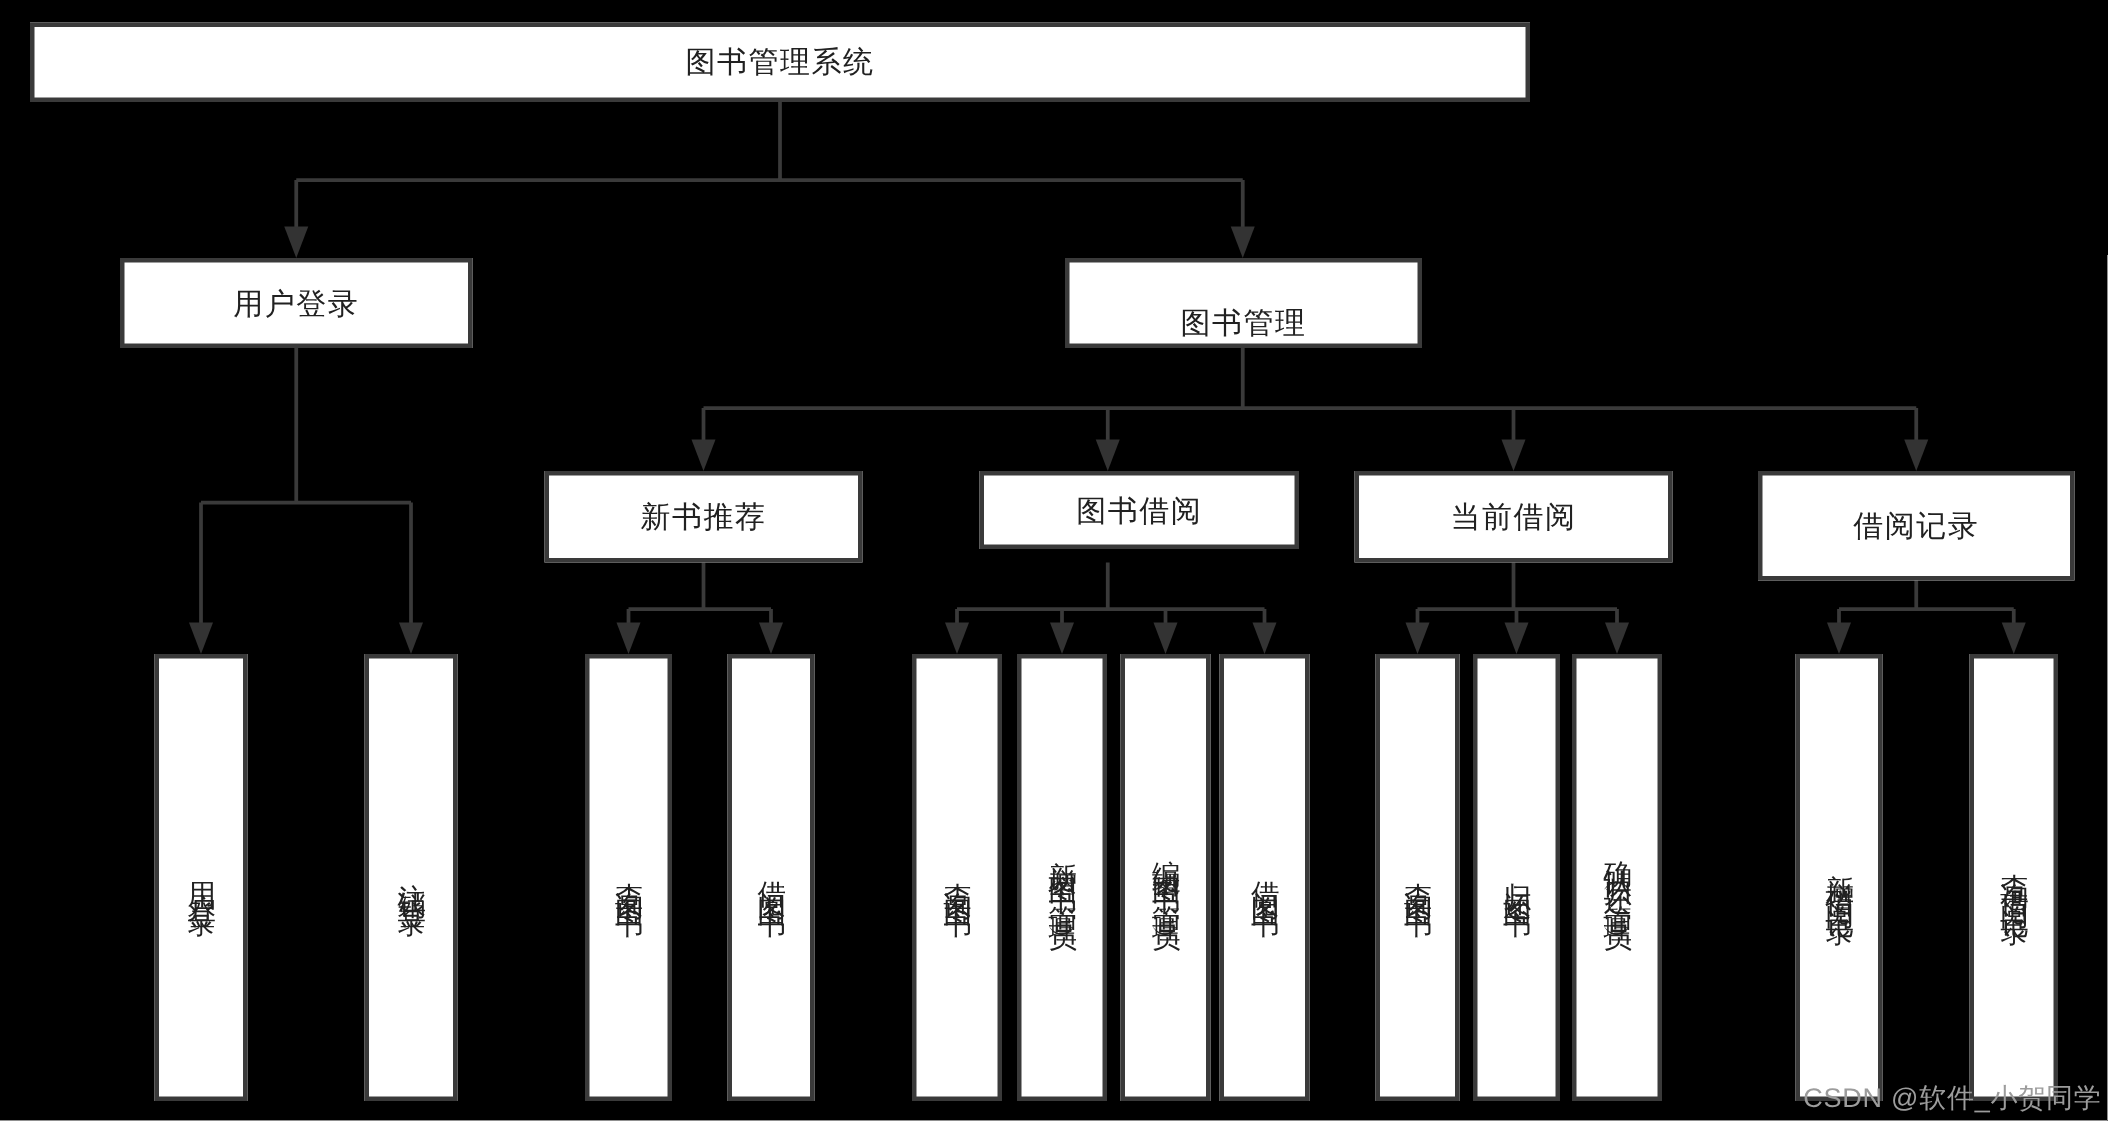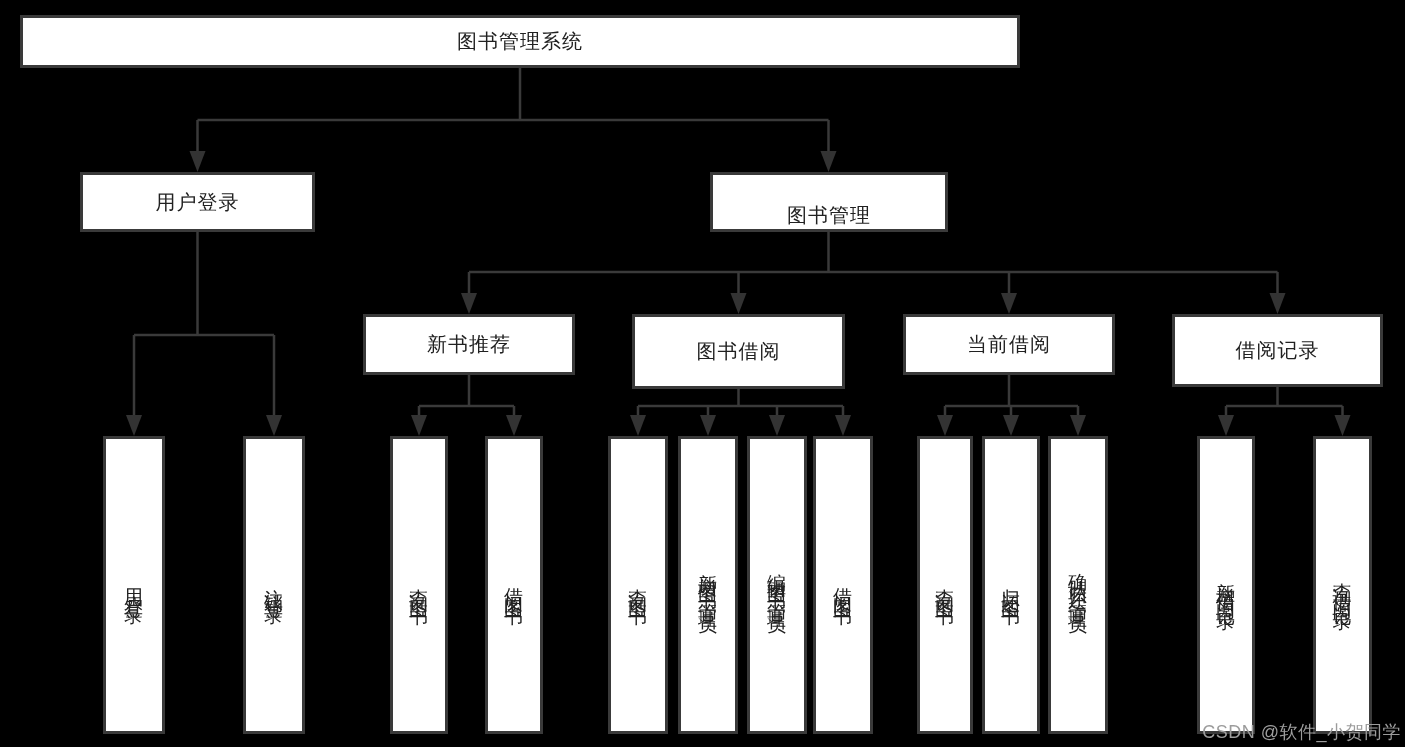--- a/index.html
+++ b/index.html
@@ -97,21 +97,21 @@
   <div class="node hbox" style="left:80px; top:172px; width:235px; height:60px;">
     <span class="lbl">用户登录</span>
   </div>
   <div class="node hbox" style="left:710px; top:172px; width:238px; height:60px;align-items:flex-end;">
     <span class="lbl">图书管理</span>
   </div>
 
   <div class="node hbox" style="left:363px; top:314px; width:212px; height:61px;">
     <span class="lbl">新书推荐</span>
   </div>
-  <div class="node hbox" style="left:632px; top:314px; width:213px; height:75px;">
+  <div class="node hbox" style="left:653px; top:314px; width:213px; height:52px;">
     <span class="lbl">图书借阅</span>
   </div>
   <div class="node hbox" style="left:903px; top:314px; width:212px; height:61px;">
     <span class="lbl">当前借阅</span>
   </div>
   <div class="node hbox" style="left:1172px; top:314px; width:211px; height:73px;">
     <span class="lbl">借阅记录</span>
   </div>
 
   <div class="node vbox" style="left:103px; top:436px; width:62px; height:298px;">

